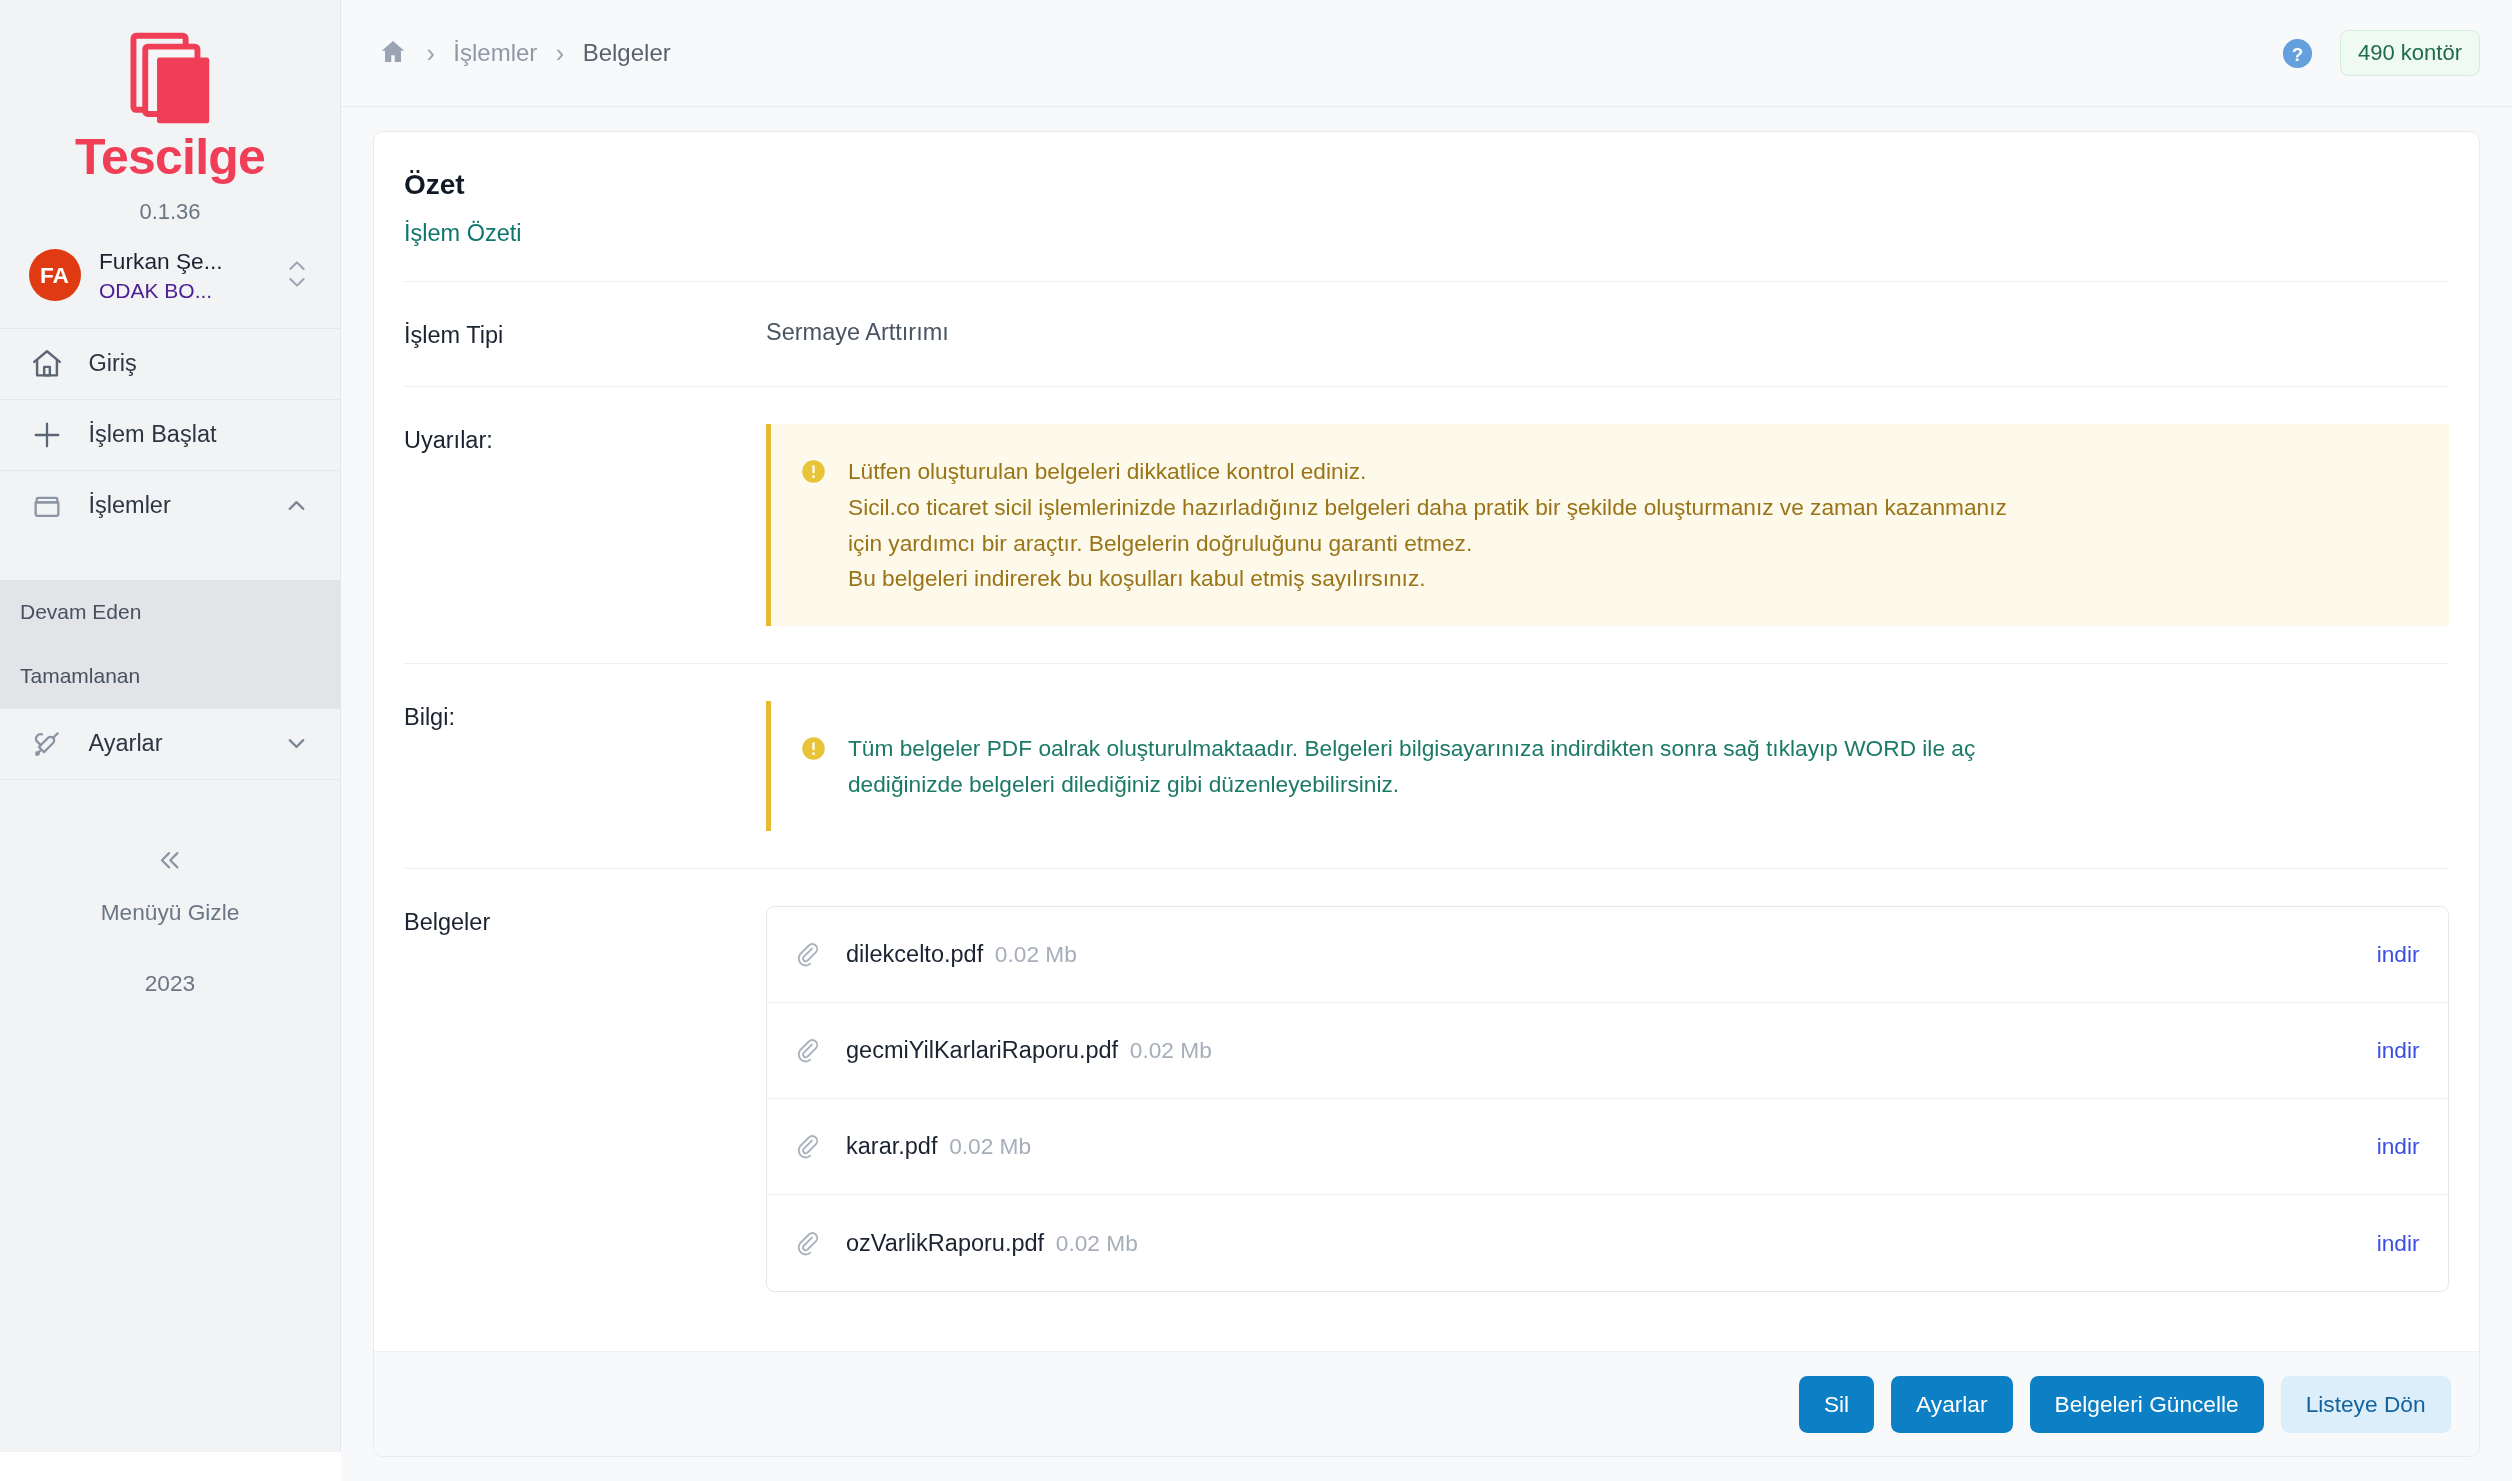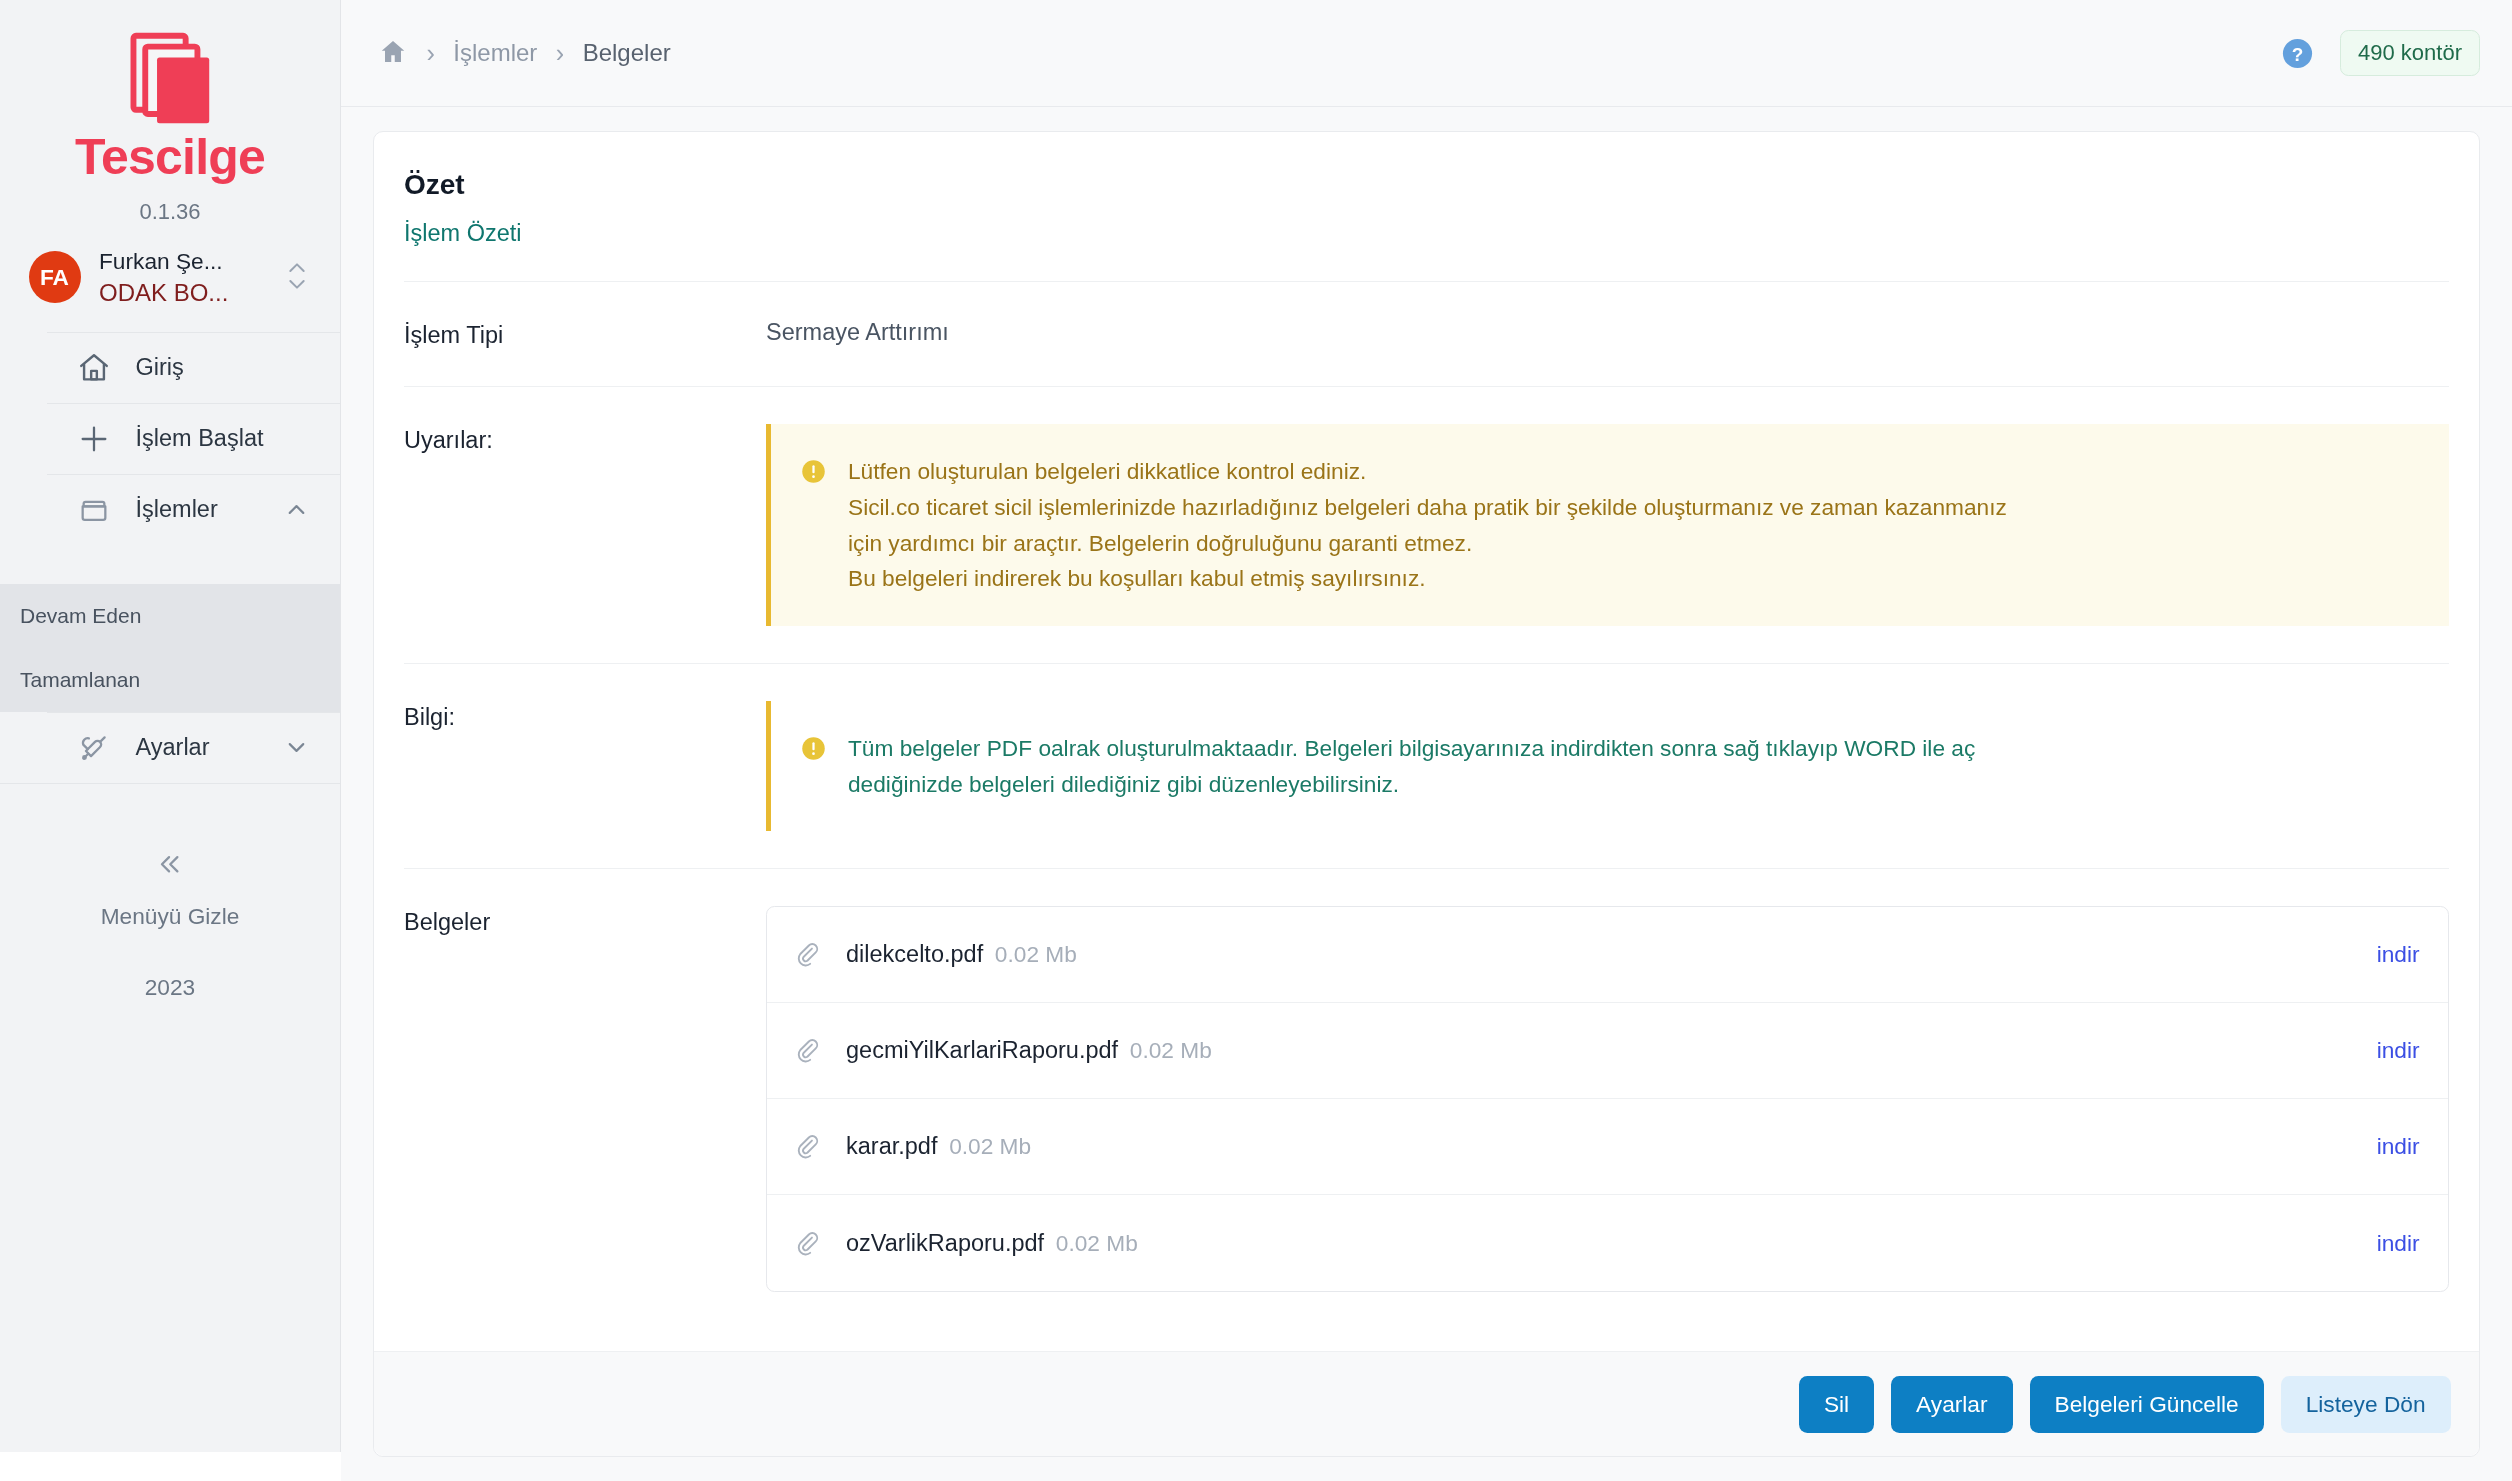--- a/index.html
+++ b/index.html
@@ -38,32 +38,31 @@
     background: #e03a12; color: #ffffff;
     display: flex; align-items: center; justify-content: center;
     font-size: 22.7px; font-weight: 600; flex: 0 0 52px;
   }
   .profile-text { flex: 1; min-width: 0; }
   .profile-name {
     font-size: 22.7px; color: #1b2330; font-weight: 400;
     white-space: nowrap; overflow: hidden;
   }
   .profile-org {
-    font-size: 24px; color: #7f1d1d; font-weight: 400; margin-top: 3.4px;
+    font-size: 21px; color: #4c1d95; font-weight: 400; margin-top: 3.4px;
     white-space: nowrap; overflow: hidden;
   }
   .profile-chevrons { flex: 0 0 auto; padding-right: 3.4px; }
 
   .nav { display: flex; flex-direction: column; }
   .nav-item {
     display: flex; align-items: center;
     height: 71px; padding: 0 30px;
     border-top: 0.8px solid #e4e6e9;
     cursor: pointer;
-    margin-left: 47px;
   }
   .nav-item .nav-icon { width: 35px; flex: 0 0 35px; display: flex; align-items: center; }
   .nav-item .nav-label {
     font-size: 23.5px; color: #2c3642; margin-left: 23.5px; flex: 1;
   }
   .nav-item .nav-caret { flex: 0 0 auto; display: flex; align-items: center; }
   .subnav { background: #e2e4e8; margin-top: 39px; }
   .subnav-item {
     height: 64px; display: flex; align-items: center;
     padding-left: 20px; font-size: 21px; color: #48525f; cursor: pointer;

